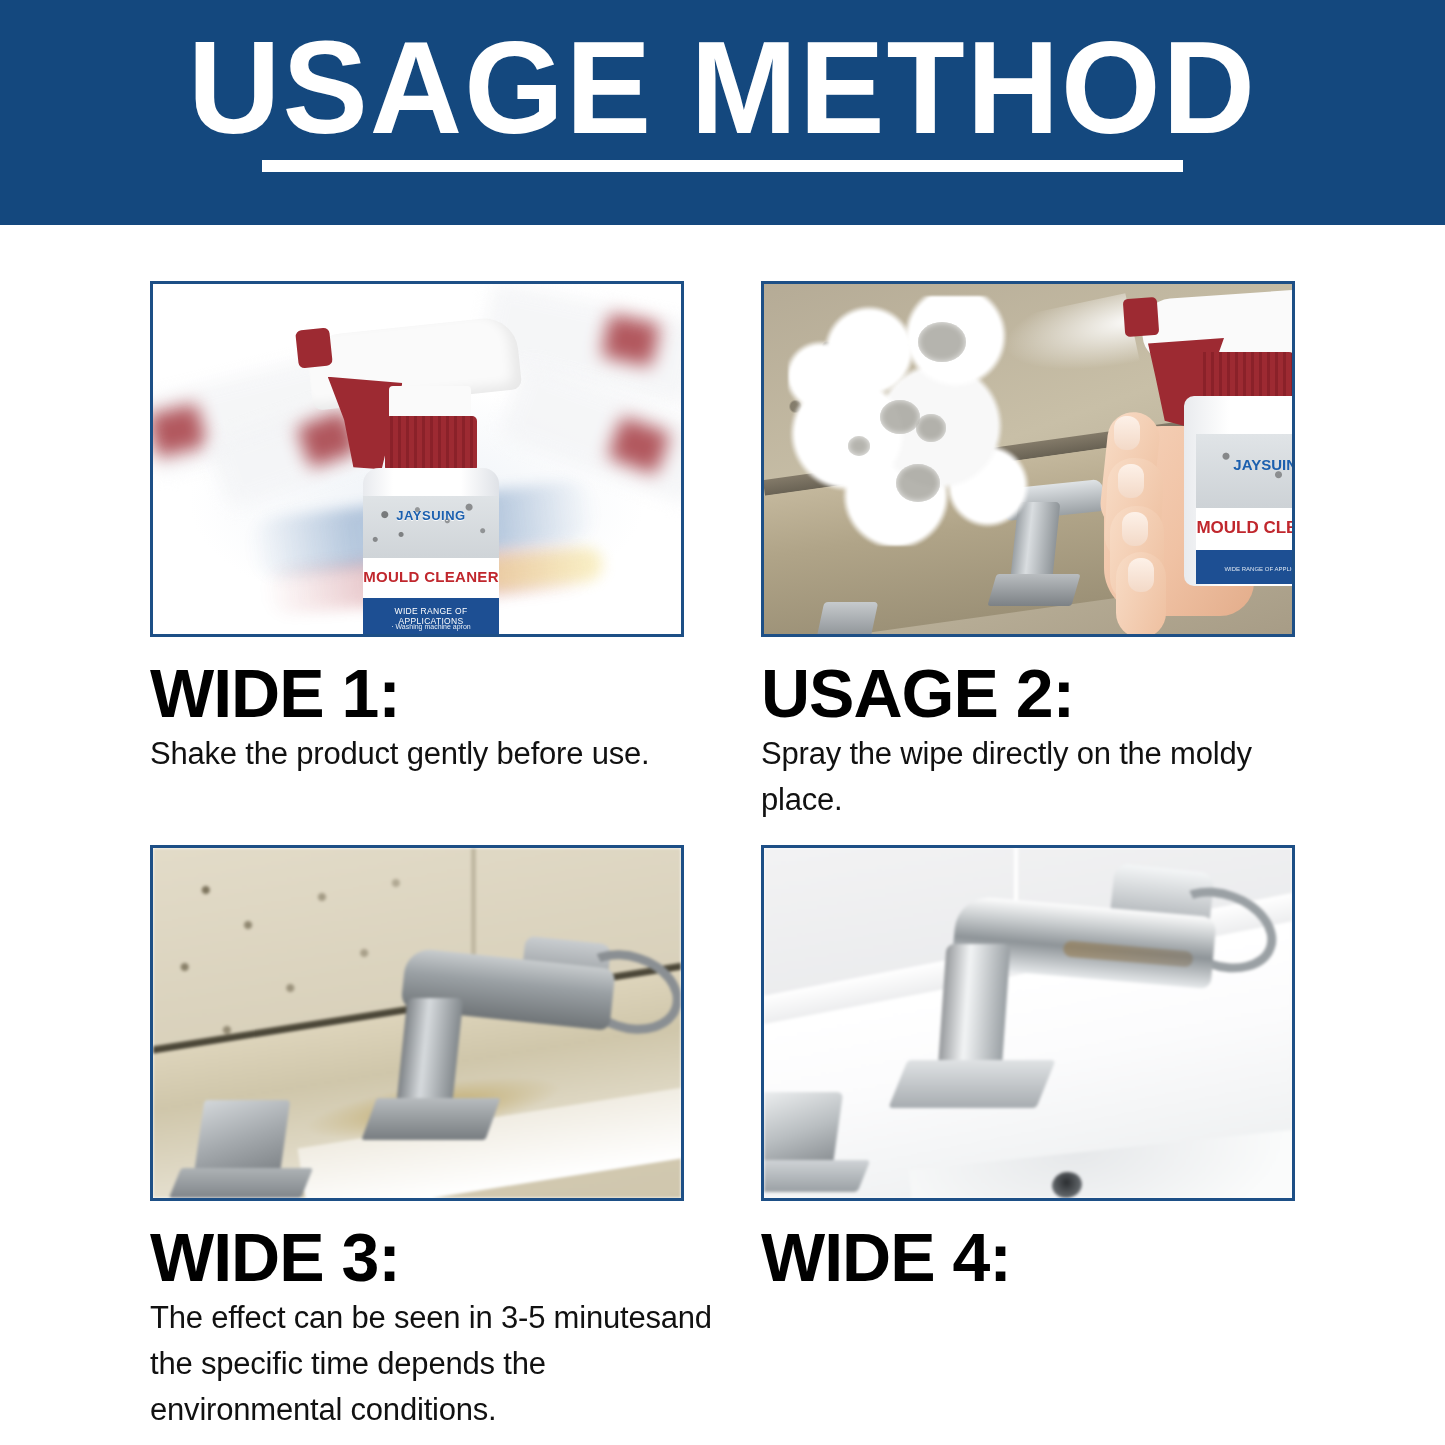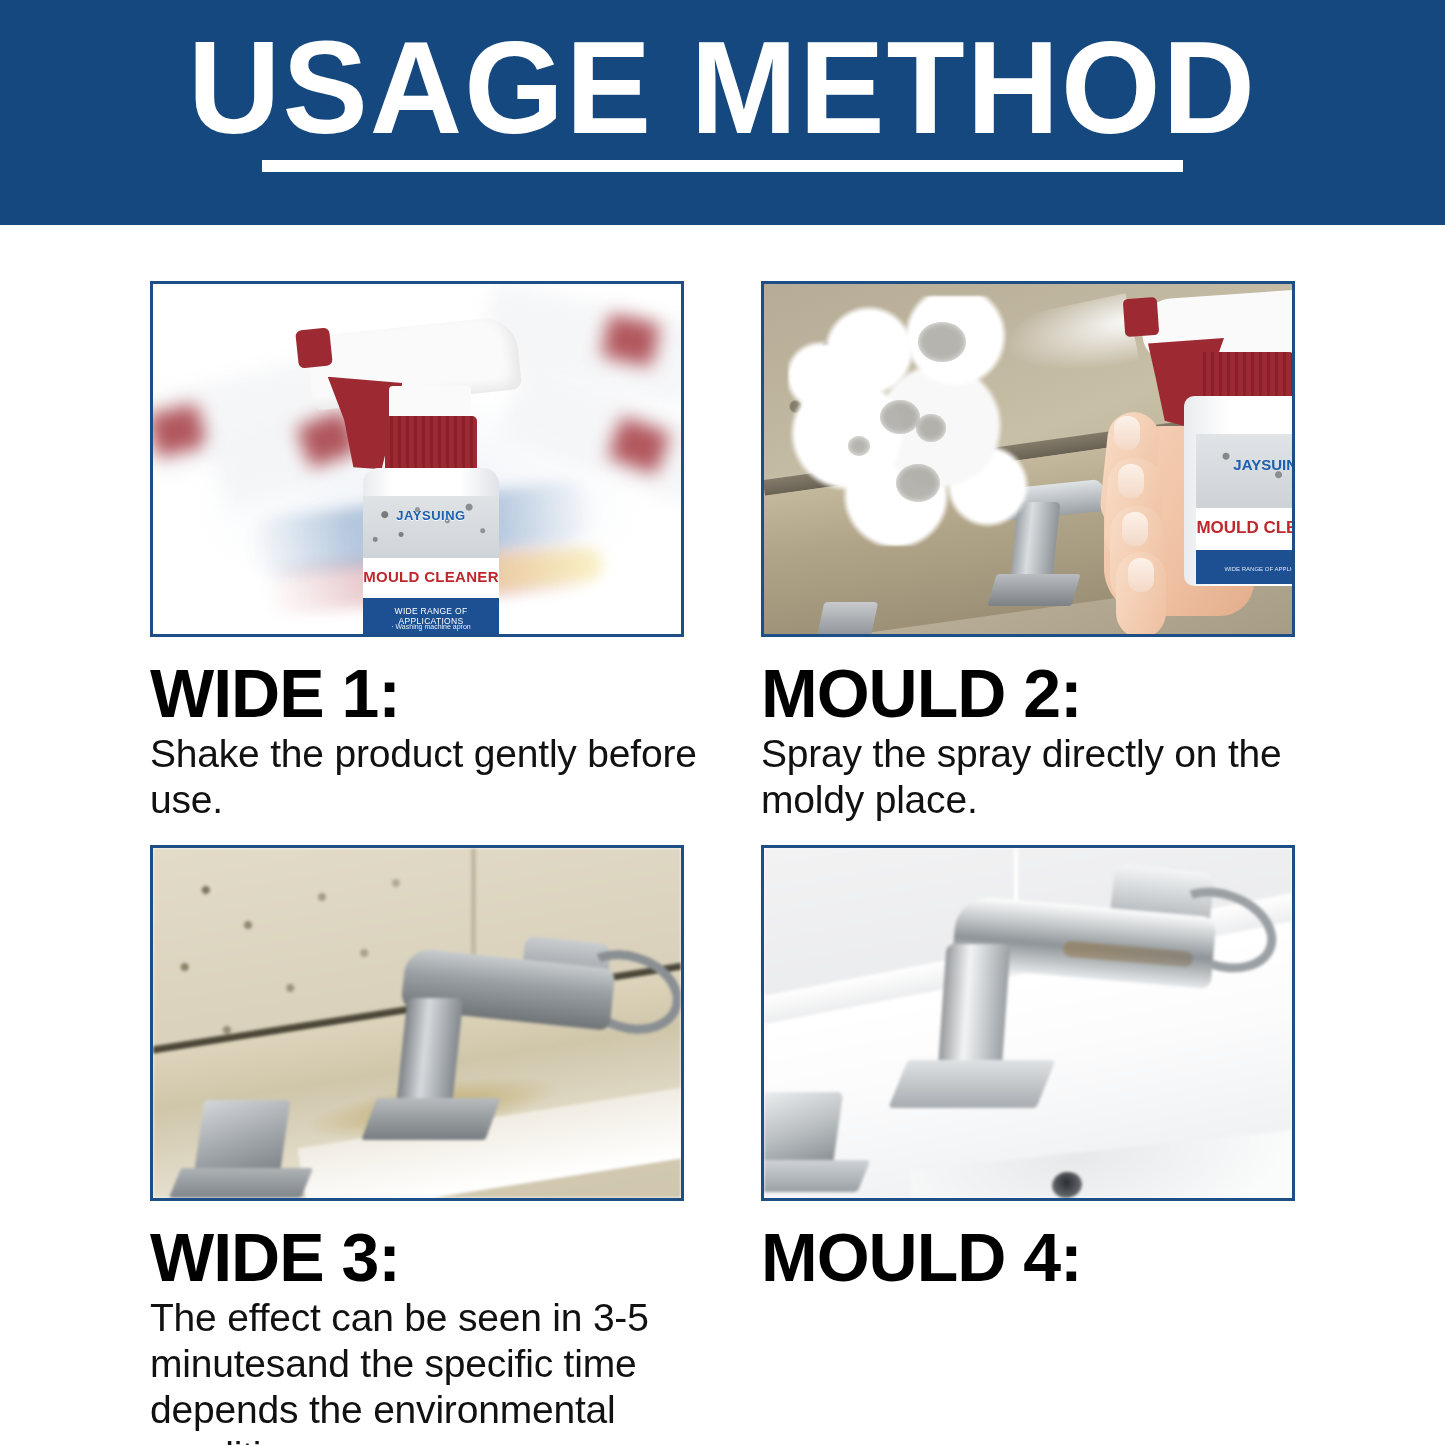--- a/index.html
+++ b/index.html
@@ -85,21 +85,21 @@
   .step-heading {
     margin-top: 20px;
     font-size: 68px;
     line-height: 72px;
     font-weight: bold;
     color: #000000;
     letter-spacing: -1px;
   }
   .step-desc {
     margin-top: 2px;
-    font-size: 39px;
+    font-size: 31px;
     line-height: 46px;
     color: #111111;
     width: 570px;
     letter-spacing: -0.2px;
   }
   .step-3 .step-desc, .step-1 .step-desc { width: 575px; }
 
   
   .p1-bg {
     position: absolute; inset: 0;
@@ -797,22 +797,22 @@
             <div class="b2l-photo"></div>
             <div class="b2l-brand">JAYSUING</div>
             <div class="b2l-white"></div>
             <div class="b2l-title">MOULD CLEANER</div>
             <div class="b2l-blue"></div>
             <div class="b2l-sub">WIDE RANGE OF APPLICATIONS</div>
           </div>
         </div>
       </div>
     </div>
-    <div class="step-heading">MOULD 2:</div>
-    <div class="step-desc">Spray the spray directly on the moldy place.</div>
+    <div class="step-heading">USAGE 2:</div>
+    <div class="step-desc">Spray the wipe directly on the moldy place.</div>
   </div>
 
   <div class="step step-3">
     <div class="photo-frame">
       <div class="photo blurify">
         <div class="p3-wall"></div>
         <div class="p3-tilegap"></div>
         <div class="p3-grout"></div>
         <div class="p3-ledge"></div>
         <div class="p3-stain"></div>
@@ -841,16 +841,16 @@
         <div class="p4-drain"></div>
         <div class="handle-4"></div>
         <div class="handle-ring-4"></div>
         <div class="faucet-spout-4"></div>
         <div class="faucet-stem-4"></div>
         <div class="faucet-foot-4"></div>
         <div class="knob-4"></div>
         <div class="knob-plate-4"></div>
       </div>
     </div>
-    <div class="step-heading">MOULD 4:</div>
+    <div class="step-heading">WIDE 4:</div>
   </div>
 
 </div>
 
 </body></html>

